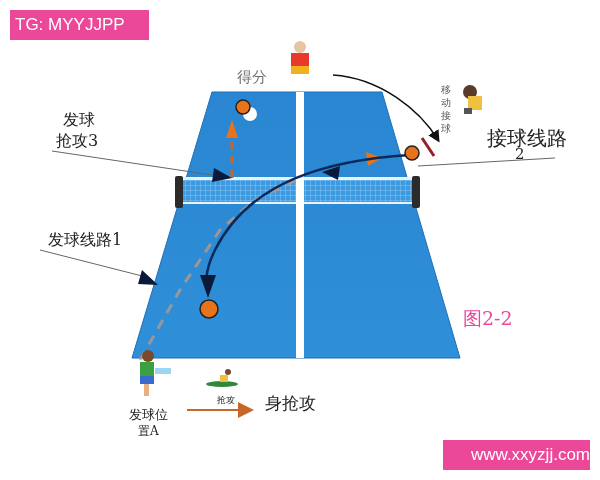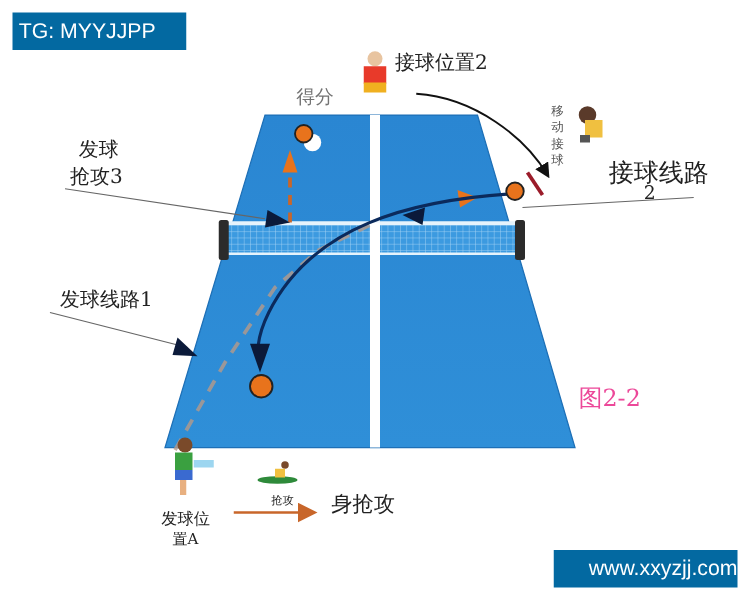--- a/index.html
+++ b/index.html
@@ -1,19 +1,19 @@
 <!DOCTYPE html>
 <html><head>
 <meta charset="utf-8">
 <style>
   html, body { margin:0; padding:0; background:#ffffff; }
   body { width:600px; height:480px; position:relative; overflow:hidden; font-family:"DejaVu Serif", serif; }
   #stage { position:absolute; left:0; top:0; width:600px; height:480px; }
   .lbl { position:absolute; color:#222; font-family:"DejaVu Serif", serif; white-space:nowrap; }
-  .wm { position:absolute; background:#0369a1; color:#fff; font-family:"Liberation Sans", sans-serif; }
+  .wm { position:absolute; background:#ec4899; color:#fff; font-family:"Liberation Sans", sans-serif; }
 </style>
 </head>
 <body>
 
 <div id="stage">
   <svg width="600" height="480" viewBox="0 0 600 480">
     <defs>
       <linearGradient id="tbl" x1="0" y1="0" x2="0" y2="1">
         <stop offset="0" stop-color="#2a86d2"></stop>
         <stop offset="1" stop-color="#2f8fd8"></stop>
@@ -92,21 +92,20 @@
     </g>
 
     <line x1="187" y1="410" x2="250" y2="410" stroke="#c8662a" stroke-width="2" marker-end="url(#aho)"></line>
   </svg>
 
   
   <div class="wm" style="left:10px;top:10px;width:139px;height:30px;line-height:30px;font-size:17px;padding-left:5px;box-sizing:border-box;">TG: MYYJJPP</div>
   <div class="wm" style="left:443px;top:440px;width:147px;height:30px;line-height:30px;font-size:17px;text-align:right;">www.xxyzjj.com</div>
 
   <div class="lbl" style="left:237px;top:68px;font-size:15px;color:#737373;font-family:Liberation Serif, serif;">得分</div>
-  <div class="lbl" style="left:316px;top:40px;font-size:16px;">接球位置2</div>
 
   <div class="lbl" style="left:441px;top:83px;font-size:10px;line-height:13px;color:#555;white-space:normal;width:12px;">
     <span>移</span><br><span>动</span><br><span>接</span><br><span>球</span>
   </div>
 
   <div class="lbl" style="left:487px;top:125px;font-size:20px;">接球线路</div>
   <div class="lbl" style="left:515px;top:145px;font-size:15px;">2</div>
 
   <div class="lbl" style="left:63px;top:110px;font-size:16px;">发球</div>
   <div class="lbl" style="left:56px;top:131px;font-size:16px;">抢攻3</div>

